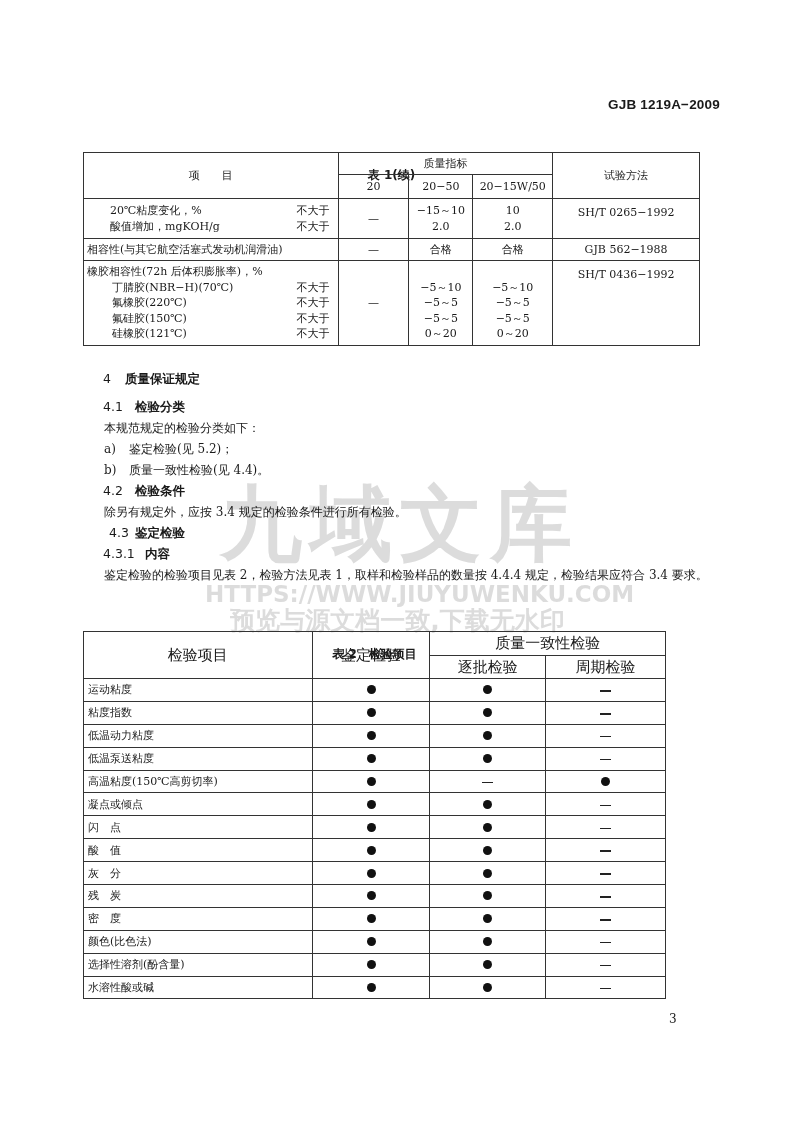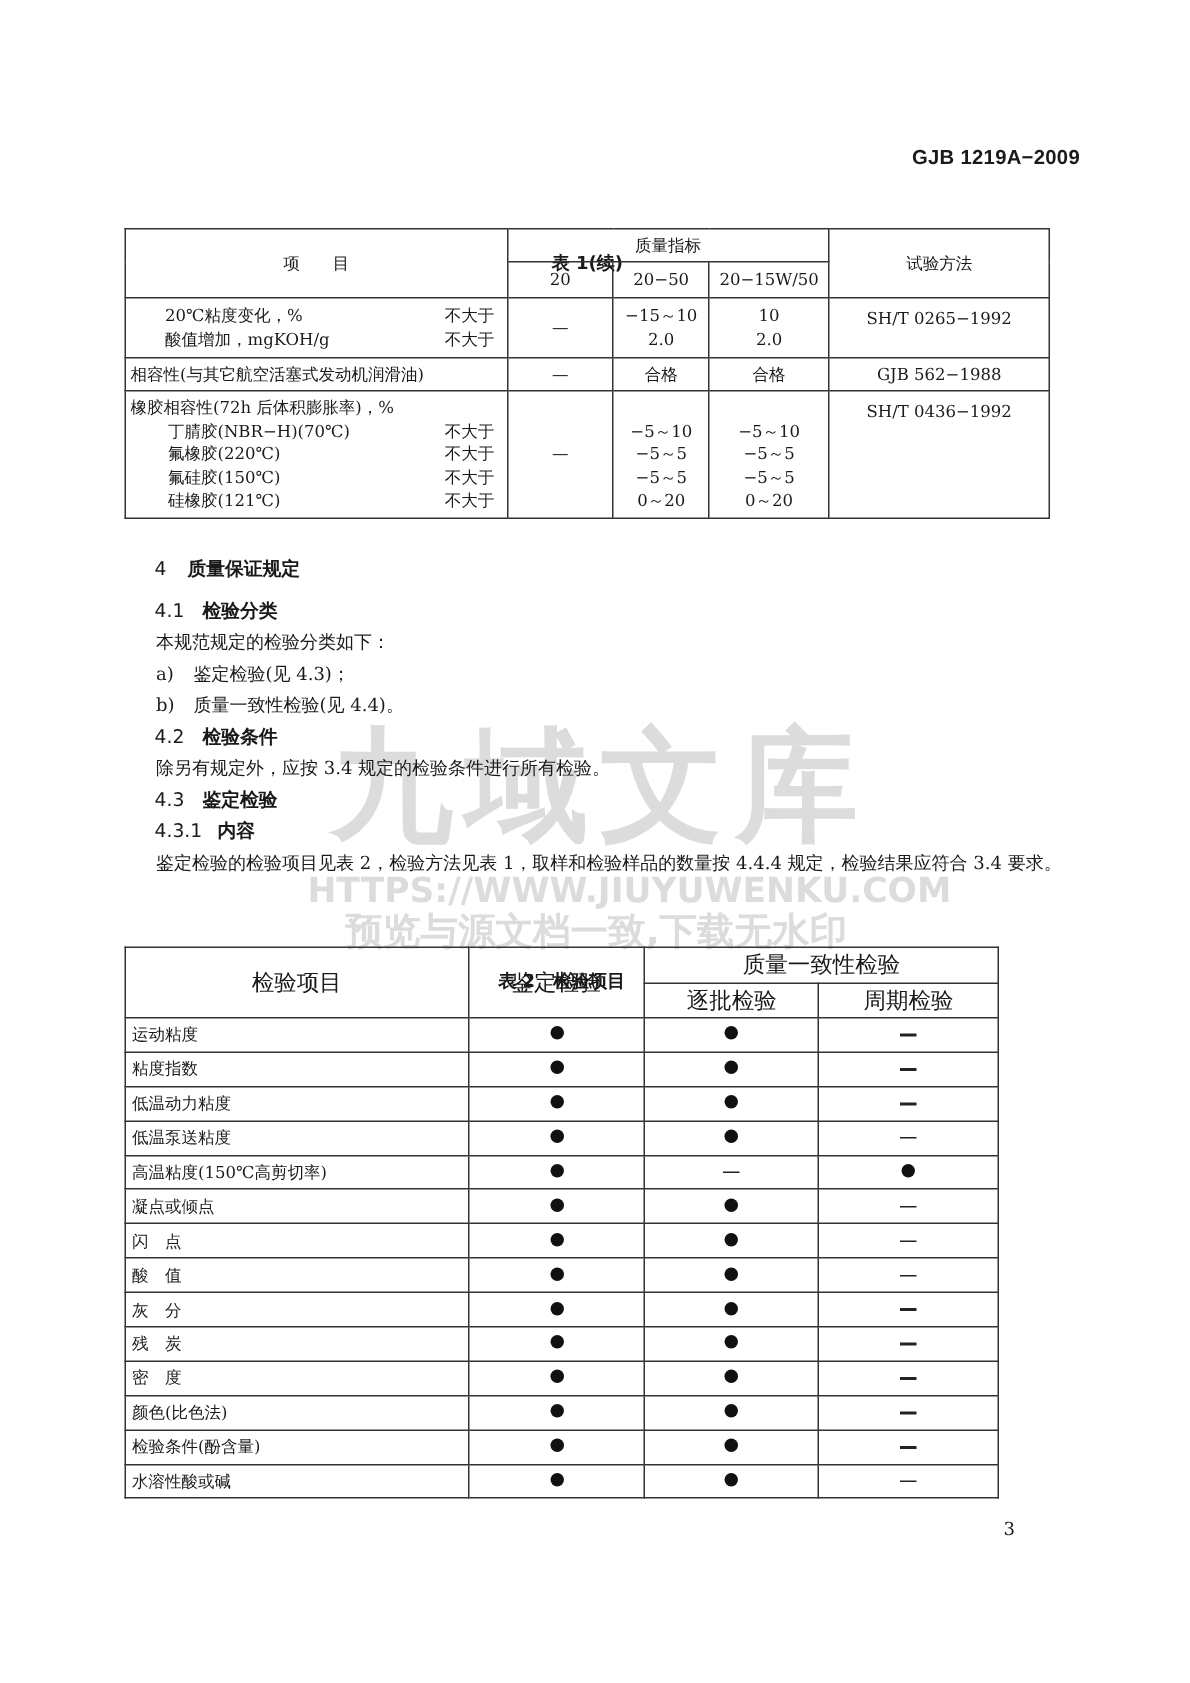--- a/index.html
+++ b/index.html
@@ -186,32 +186,32 @@
 
 <div class="abs sec-h" style="top:371px;">
   <span class="num" style="width:22px;">4</span><span>质量保证规定</span>
 </div>
 
 <div class="abs sec-h" style="top:399px;">
   <span class="num" style="width:32px;">4.1</span><span>检验分类</span>
 </div>
 <div class="abs body-text" style="top:420px;">本规范规定的检验分类如下：</div>
 <div class="abs body-text" style="top:441px;">
-  <span style="display:inline-block;width:25px;">a)</span><span>鉴定检验(见 4.3)；</span>
+  <span style="display:inline-block;width:25px;">a)</span><span>鉴定检验(见 5.2)；</span>
 </div>
 <div class="abs body-text" style="top:462px;">
   <span style="display:inline-block;width:25px;">b)</span><span>质量一致性检验(见 4.4)。</span>
 </div>
 
 <div class="abs sec-h" style="top:483px;">
   <span class="num" style="width:32px;">4.2</span><span>检验条件</span>
 </div>
 <div class="abs body-text" style="top:504px;">除另有规定外，应按 3.4 规定的检验条件进行所有检验。</div>
 
-<div class="abs sec-h" style="top:525px;">
+<div class="abs sec-h" style="top:525px;text-align:center;">
   <span class="num" style="width:32px;">4.3</span><span>鉴定检验</span>
 </div>
 <div class="abs sec-h" style="top:546px;">
   <span class="num" style="width:42px;">4.3.1</span><span>内容</span>
 </div>
 <div class="abs body-text-wide" style="top:565px;">鉴定检验的检验项目见表 2，检验方法见表 1，取样和检验样品的数量按 4.4.4 规定，检验结果应符合 3.4 要求。</div>
 
 <div class="abs caption" style="left:83px; top:610px; width:583px;">表 2　检验项目</div>
 
 <table id="t2">
@@ -299,21 +299,21 @@
         <td class="mk"><span class="dot" title="●"></span></td>
         <td class="mk"><span class="dash" title="—"></span></td>
       </tr>
       <tr>
         <td class="lbl">颜色(比色法)</td>
         <td class="mk"><span class="dot" title="●"></span></td>
         <td class="mk"><span class="dot" title="●"></span></td>
         <td class="mk"><span class="dash" title="—"></span></td>
       </tr>
       <tr>
-        <td class="lbl">检验条件(酚含量)</td>
+        <td class="lbl">选择性溶剂(酚含量)</td>
         <td class="mk"><span class="dot" title="●"></span></td>
         <td class="mk"><span class="dot" title="●"></span></td>
         <td class="mk"><span class="dash" title="—"></span></td>
       </tr>
       <tr>
         <td class="lbl">水溶性酸或碱</td>
         <td class="mk"><span class="dot" title="●"></span></td>
         <td class="mk"><span class="dot" title="●"></span></td>
         <td class="mk"><span class="dash" title="—"></span></td>
       </tr>

